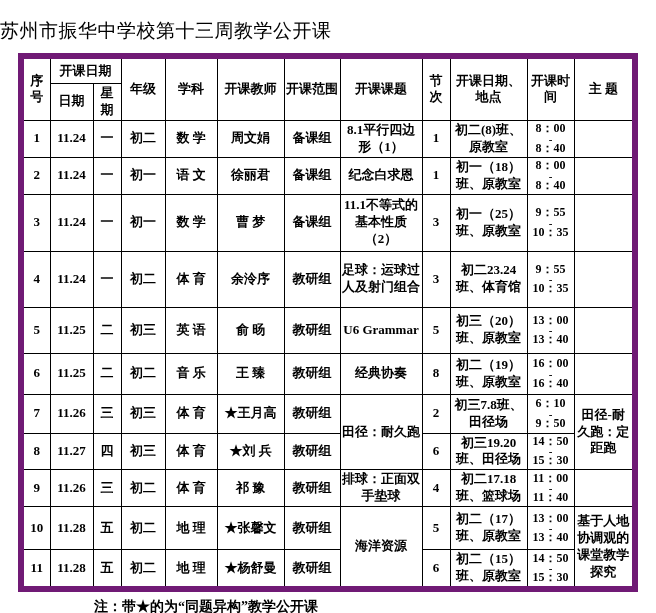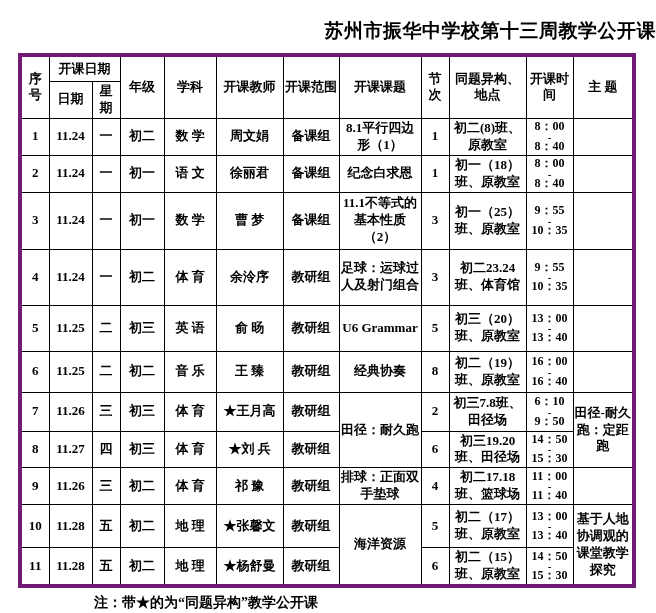--- a/index.html
+++ b/index.html
@@ -2,26 +2,26 @@
 <html><head>
 <meta charset="utf-8">
 <style>
   html,body{margin:0;padding:0;}
   body{
     width:656px;height:613px;background:#ffffff;color:#000;
     font-family:"Liberation Serif","DejaVu Serif",serif;
     overflow:hidden;
   }
   .page-title{
-    text-align:right;font-weight:bold;font-size:19px;
+    text-align:left;font-weight:normal;font-size:19px;
     margin:18px 0 9px 0;letter-spacing:0.5px;
   }
   table.schedule{
     border-collapse:collapse;table-layout:fixed;
-    width:614px;margin-left:18px;border:4px solid #701a75;
+    width:614px;margin-left:18px;border:6px solid #701a75;
   }
   .schedule th,.schedule td{
     border:1px solid #000;text-align:center;vertical-align:middle;
     font-size:13px;font-weight:bold;padding:1px 1px;line-height:1.3;
     overflow:hidden;word-break:break-all;
   }
   thead tr.h1 th{height:22px;}
   thead tr.h2 th{height:32px;}
   tbody tr:nth-child(1){height:36px;}
   tbody tr:nth-child(2){height:37px;}
@@ -65,21 +65,21 @@
   <thead>
     <tr class="h1">
       <th rowspan="2">序号</th>
       <th colspan="2">开课日期</th>
       <th rowspan="2">年级</th>
       <th rowspan="2">学科</th>
       <th rowspan="2">开课教师</th>
       <th rowspan="2">开课范围</th>
       <th rowspan="2">开课课题</th>
       <th rowspan="2">节次</th>
-      <th rowspan="2">同题异构、地点</th>
+      <th rowspan="2">开课日期、地点</th>
       <th rowspan="2">开课时间</th>
       <th rowspan="2">主 题</th>
     </tr>
     <tr class="h2">
       <th>日期</th>
       <th>星期</th>
     </tr>
   </thead>
   <tbody>
 

